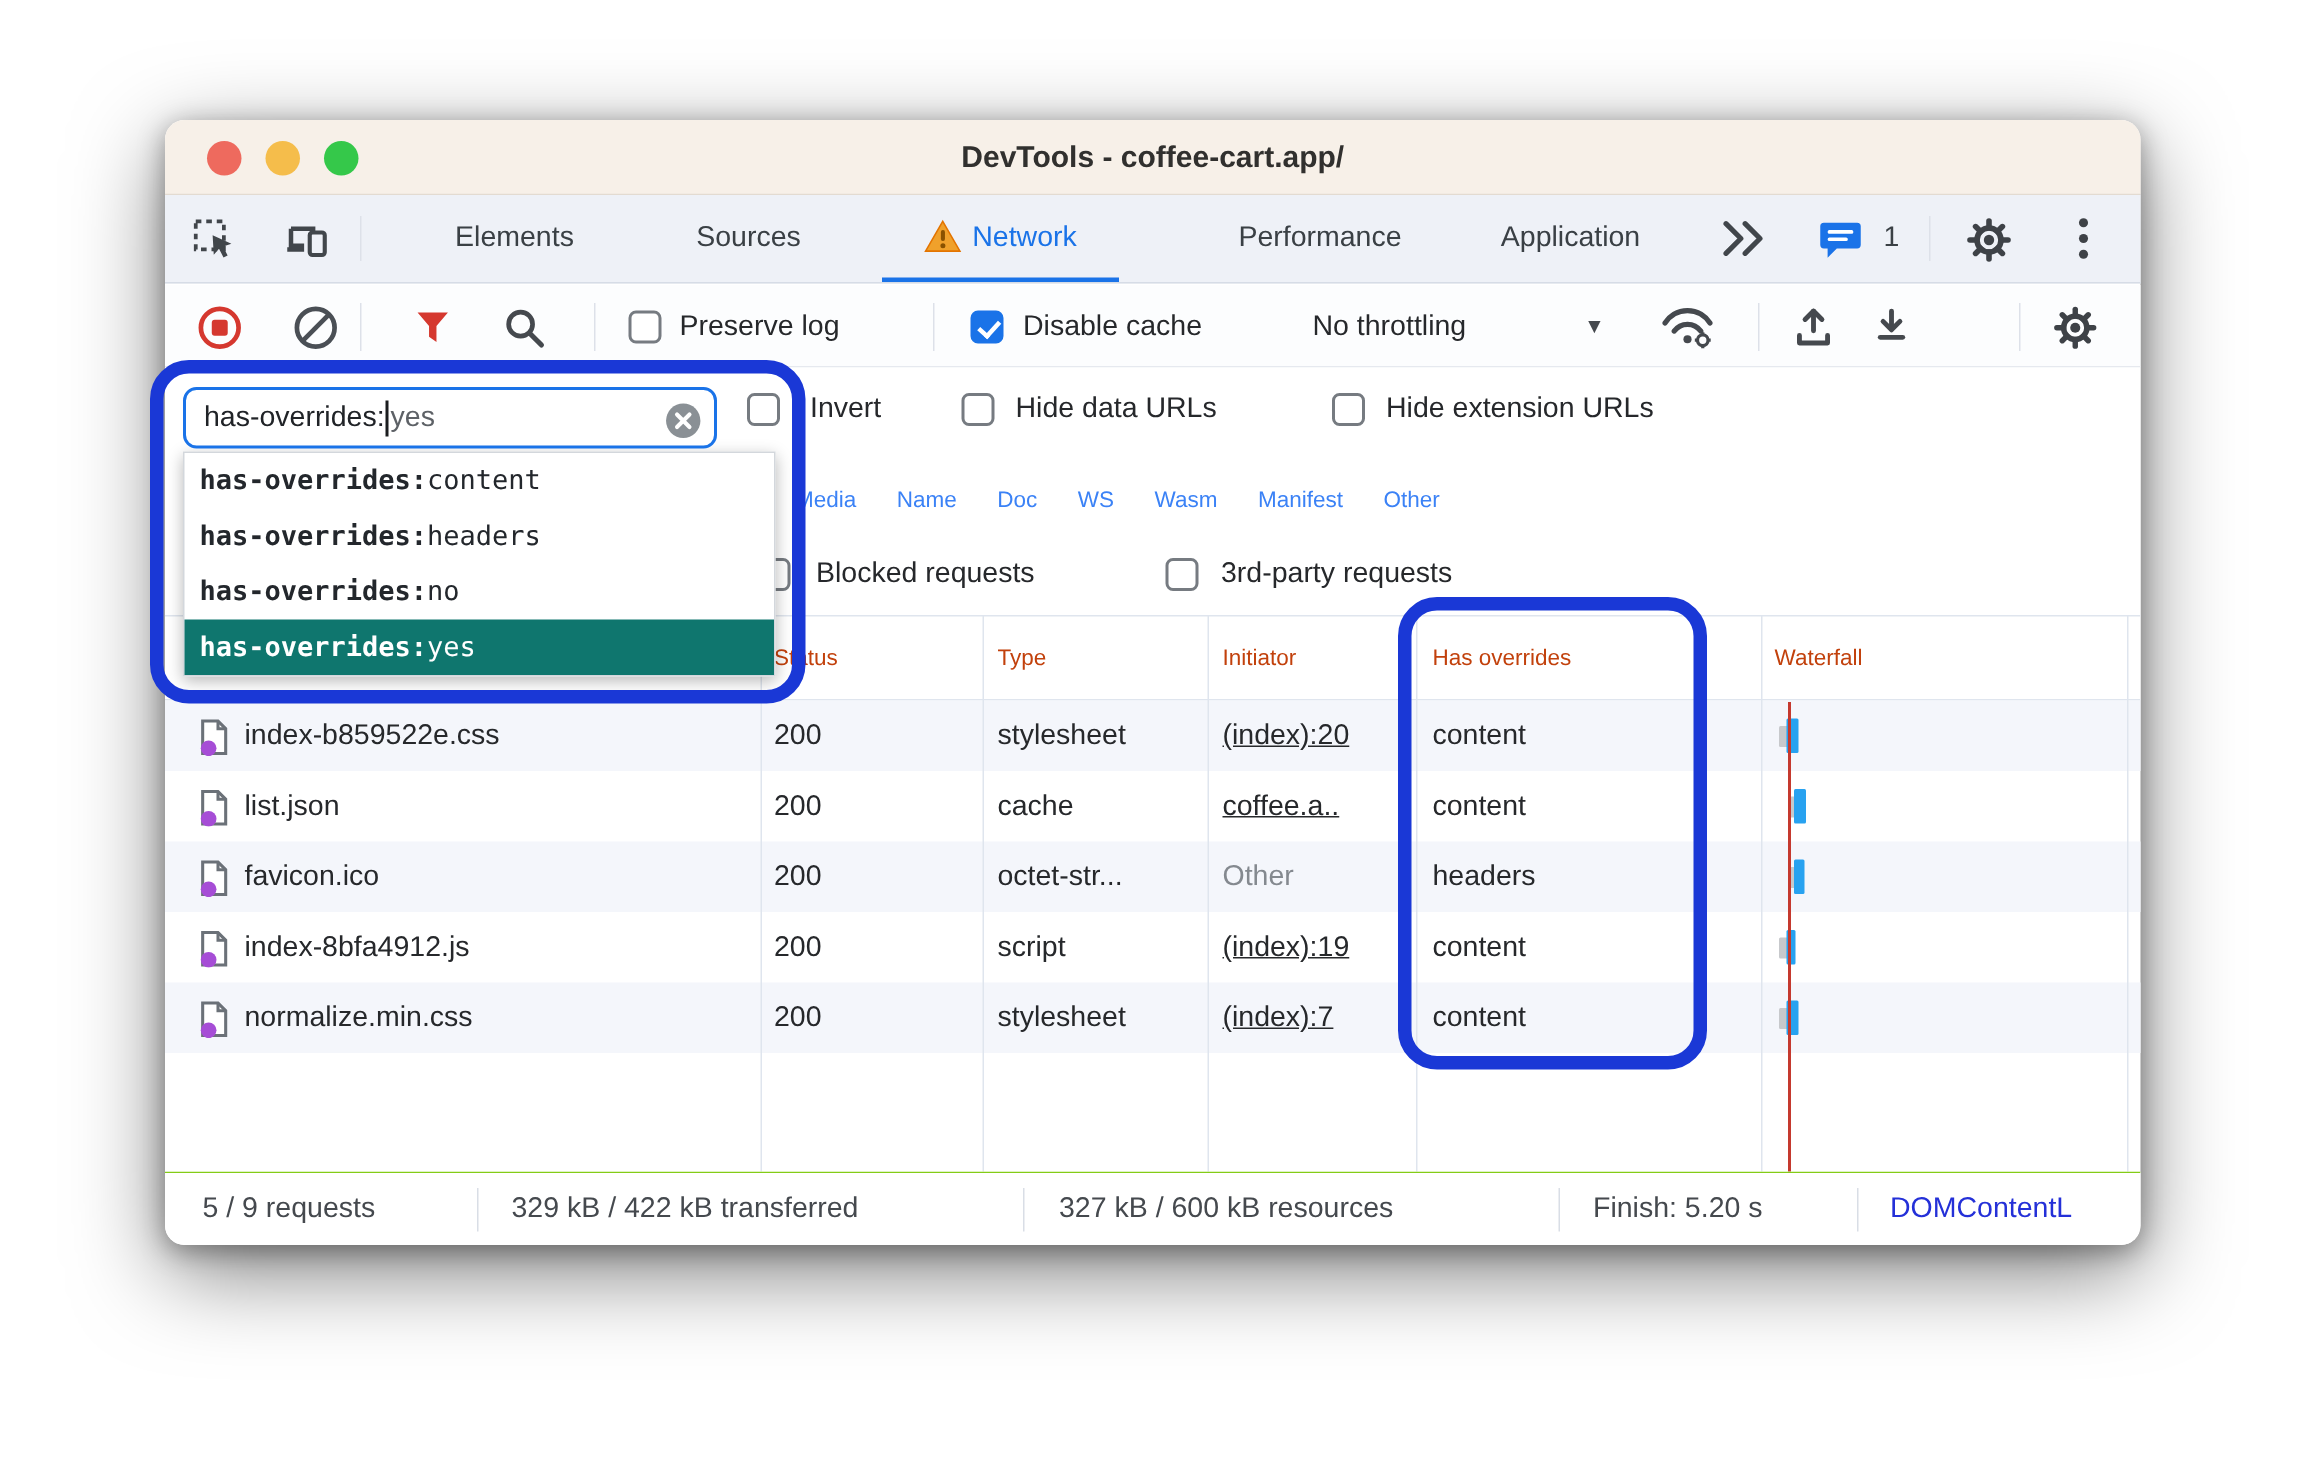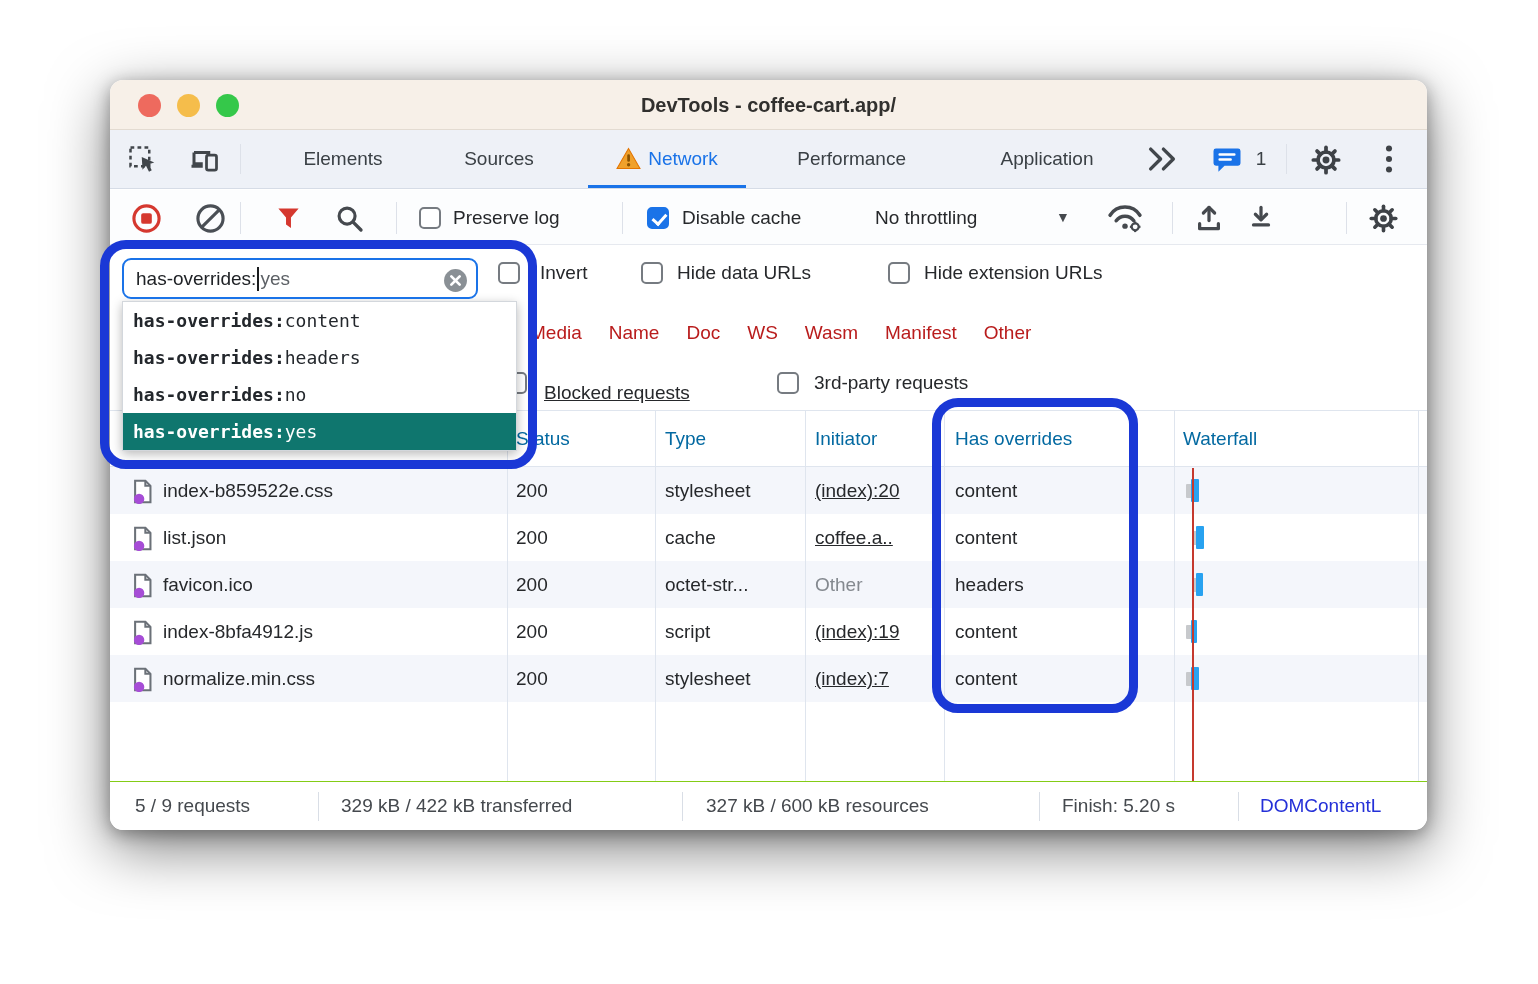--- a/index.html
+++ b/index.html
@@ -33,26 +33,26 @@
     background:#fcfdfe; border-bottom:1px solid #e6e9ef; }
   .tool-label { position:absolute; top:0; height:55px; line-height:55px; font-size:19px; color:#26282b; }
   .checkbox { position:absolute; width:22px; height:22px; border:2px solid #767b81; border-radius:5px; background:#fff; }
   .checkbox.checked { background:#1a73e8; border-color:#1a73e8; }
   .checkbox.checked::after { content:""; position:absolute; left:6px; top:2px; width:6px; height:11px;
     border:solid #fff; border-width:0 3px 3px 0; transform:rotate(42deg); }
 
   
   #filtersec { position:absolute; left:0; top:165px; width:100%; height:165px; background:#ffffff; }
   .flabel { position:absolute; font-size:19px; color:#26282b; height:55px; line-height:55px; }
-  .chip { font-size:19px; color:#b91c1c;margin-top:11px; }
+  .chip { font-size:15px; color:#3b82f6;margin-top:11px; }
 
   
   #theader { position:absolute; left:0; top:330px; width:100%; height:57px; background:#fff;
     border-top:1px solid #dfe5ee; border-bottom:1px solid #dfe5ee; }
-  .hcell { position:absolute; top:0; height:56px; line-height:56px; font-size:19px; color:#0369a1; }
+  .hcell { position:absolute; top:0; height:56px; line-height:56px; font-size:15px; color:#c2410c; }
   #rows { position:absolute; left:0; top:387px; width:100%; }
   .nrow { position:relative; width:100%; height:47px; font-size:19px; color:#26282b; }
   .nrow.alt { background:#f4f6fb; }
   .cell { position:absolute; top:0; height:47px; line-height:47px; white-space:nowrap; }
   .c-name { left:53px; } .c-status { left:406px; } .c-type { left:555px; }
   .c-init { left:705px; } .c-ovr { left:845px; }
   .c-init .lnk { text-decoration:underline; color:#26282b; cursor:pointer; }
   .c-init .plain { color:#84898f; }
   .fileicon { position:absolute; left:22px; top:12px; }
   .colsep { position:absolute; top:330px; height:371px; width:1px; background:#dfe5ee; pointer-events:none; }
@@ -126,21 +126,21 @@
     <div class="tab active" style="left:478px;width:158px;">
       <span style="display:inline-block;vertical-align:middle;margin-right:7px;margin-top:-3px;">
         <svg width="25" height="23" viewBox="0 0 24 22">
           <path d="M12 1.5 L23 20.5 H1 Z" fill="#f0a12b" stroke="#e37400" stroke-width="1"></path>
           <rect x="10.8" y="7" width="2.6" height="7" rx="1.2" fill="#8a5200"></rect>
           <circle cx="12.1" cy="17" r="1.6" fill="#8a5200"></circle>
         </svg>
       </span><span>Network</span>
     </div>
     <div class="tab-underline" style="left:478px;width:158px;"></div>
-    <div class="tab" style="left:636px;width:160px;text-align:right;"><span>Performance</span></div>
+    <div class="tab" style="left:690px;width:160px;"><span>Performance</span></div>
     <div class="tab" style="left:862px;width:150px;"><span>Application</span></div>
 
     <div class="icon-btn" style="left:1030px;top:14px;width:44px;height:30px;">
       <svg width="34" height="26" viewBox="0 0 24 18">
           <path d="M4 2 l7 7 -7 7 M13 2 l7 7 -7 7" fill="none" stroke="#41464b" stroke-width="2.4" stroke-linecap="round" stroke-linejoin="round"></path>
         </svg>
     </div>
     <div class="icon-btn" style="left:1100px;top:14px;width:34px;height:30px;">
       <svg width="30" height="27" viewBox="0 0 24 22">
         <path d="M3 2 h18 a2 2 0 0 1 2 2 v10 a2 2 0 0 1 -2 2 h-11 l-5 5 v-5 h-2 a2 2 0 0 1 -2 -2 v-10 a2 2 0 0 1 2 -2 z" fill="#1a73e8"></path>
@@ -269,21 +269,21 @@
       <span class="chip">Media</span>
       <span class="chip">Name</span>
       <span class="chip">Doc</span>
       <span class="chip">WS</span>
       <span class="chip">Wasm</span>
       <span class="chip">Manifest</span>
       <span class="chip">Other</span>
     </div>
 
     <div class="checkbox" style="left:395px;top:127px;"></div>
-    <div class="flabel" style="left:434px;top:120px;text-decoration:underline;">Blocked requests</div>
+    <div class="flabel" style="left:434px;top:110px;">Blocked requests</div>
     <div class="checkbox" style="left:667px;top:127px;"></div>
     <div class="flabel" style="left:704px;top:110px;">3rd-party requests</div>
   </div>
 
   <div id="theader">
     <div class="hcell" style="left:23px;">Name</div>
     <div class="hcell" style="left:406px;">Status</div>
     <div class="hcell" style="left:555px;">Type</div>
     <div class="hcell" style="left:705px;">Initiator</div>
     <div class="hcell" style="left:845px;">Has overrides</div>

